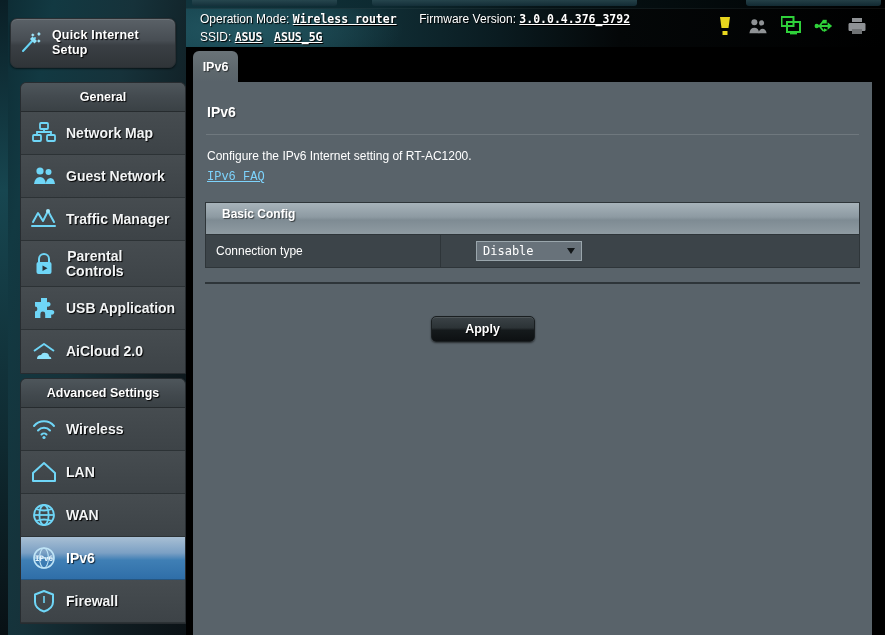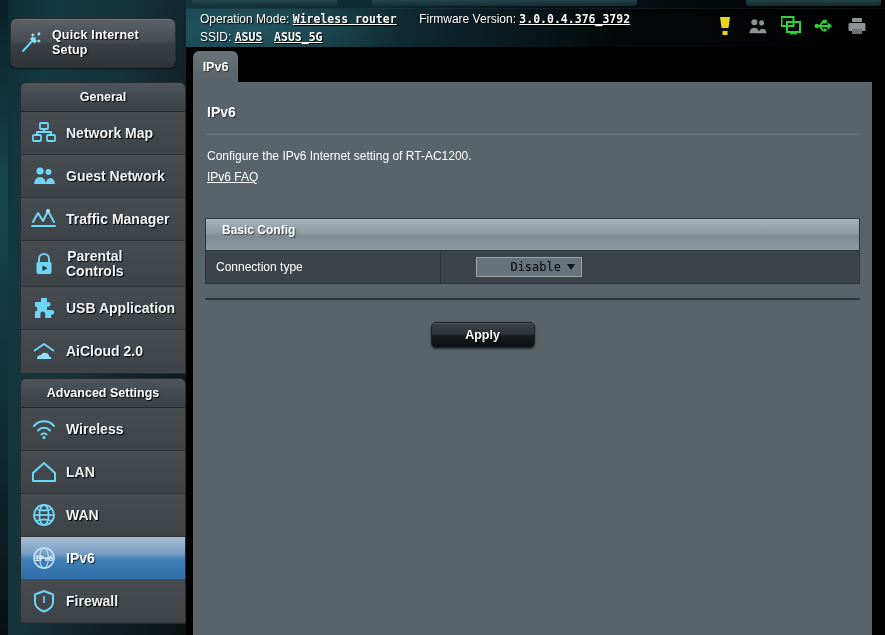--- a/index.html
+++ b/index.html
@@ -101,53 +101,53 @@
   #content {
     position: absolute; left: 193px; top: 82px; width: 679px; height: 553px;
     background: #59636a;
   }
   .page-title {
     margin: 22px 0 0 14px; color: #fff; font-size: 14px; font-weight: bold;
     text-shadow: 1px 1px 1px rgba(0,0,0,.5);
   }
   .rule { margin: 14px 13px 0 13px; height: 1px; background: #6f787e; }
   .desc { margin: 14px 0 0 14px; color: #fff; font-size: 12px; }
-  .faq { margin: 7px 0 16px 14px; color: #ffffff; font-size: 12px; text-decoration: underline; cursor: pointer; display: inline-block; font-family: Liberation Sans, sans-serif; }
+  .faq { margin: 7px 0 0 14px; color: #7dd3fc; font-size: 12px; text-decoration: underline; cursor: pointer; display: inline-block; font-family: Liberation Mono, monospace; }
 
   .tbl { margin: 18px 12px 0 12px; width: 655px; border: 1px solid #2e3539; }
   .tbl-head {
     height: 32px; line-height: 22px; padding-left: 16px;
     color: #fff; font-size: 12px; font-weight: bold;
     text-shadow: 1px 1px 1px rgba(0,0,0,.6);
     background: linear-gradient(180deg, #a7b3ba 0%, #8d9aa2 45%, #7e8b93 55%, #8f9ba2 100%);
     border-bottom: 1px solid #2e3539;
   }
   .tbl-row { display: flex; height: 32px; background: #3c4449; align-items: center; gap: 28px; }
   .tbl-row .cellA {
     width: 235px; height: 32px; line-height: 32px; padding-left: 10px;
     color: #fff; font-size: 12px; border-right: 1px solid #2e3539;
   }
   .tbl-row .cellB { flex: 1; padding-left: 7px; display: flex; align-items: center; }
 
   .sel {
     appearance: none; -webkit-appearance: none;
     background: #68727a;
     border: 1px solid #9aa6ac;
-    color: #000000; font-family: "DejaVu Sans Mono", monospace;
+    color: #ffffff; font-family: "DejaVu Sans Mono", monospace;
     font-size: 12px; height: 20px; line-height: 19px;
-    padding: 0 20px 0 6px; cursor: pointer; border-radius: 0; text-align: right;
+    padding: 0 20px 0 6px; cursor: pointer; border-radius: 0;
   }
   .sel-wrap { position: relative; display: inline-block; }
   .sel-wrap .arrow {
     position: absolute; right: 7px; top: 7px; pointer-events: none;
     width: 0; height: 0; border-left: 4px solid transparent; border-right: 4px solid transparent;
     border-top: 6px solid #121618;
   }
 
-  .apply-wrap { margin-top: 22px; text-align: center; padding-right: 100px; }
+  .apply-wrap { margin-top: 32px; text-align: center; padding-right: 100px; }
   .apply-btn {
     width: 104px; height: 26px;
     background: linear-gradient(180deg, #3b4347 0%, #2c3336 45%, #151a1c 55%, #0d1012 100%);
     border: 1px solid #1a1f21; border-radius: 5px;
     color: #fff; font-size: 12.5px; font-weight: bold;
     text-shadow: 1px 1px 1px #000; cursor: pointer;
     box-shadow: 0 1px 2px rgba(0,0,0,.55), inset 0 1px 0 rgba(255,255,255,.10);
   }
 </style>
 </head>

